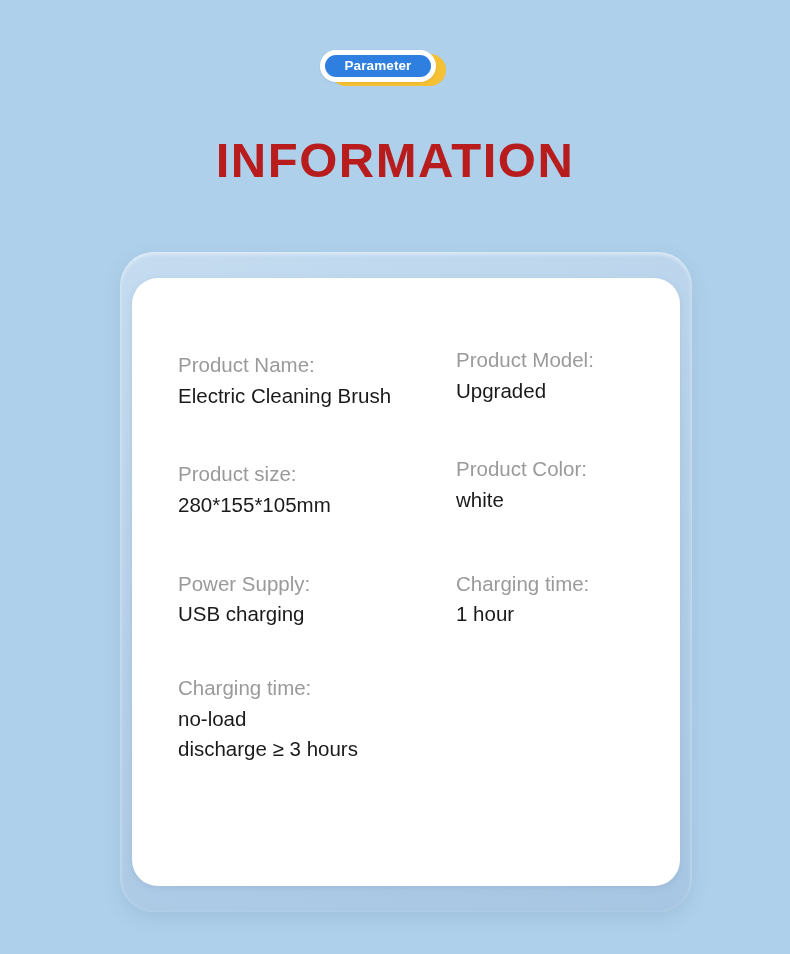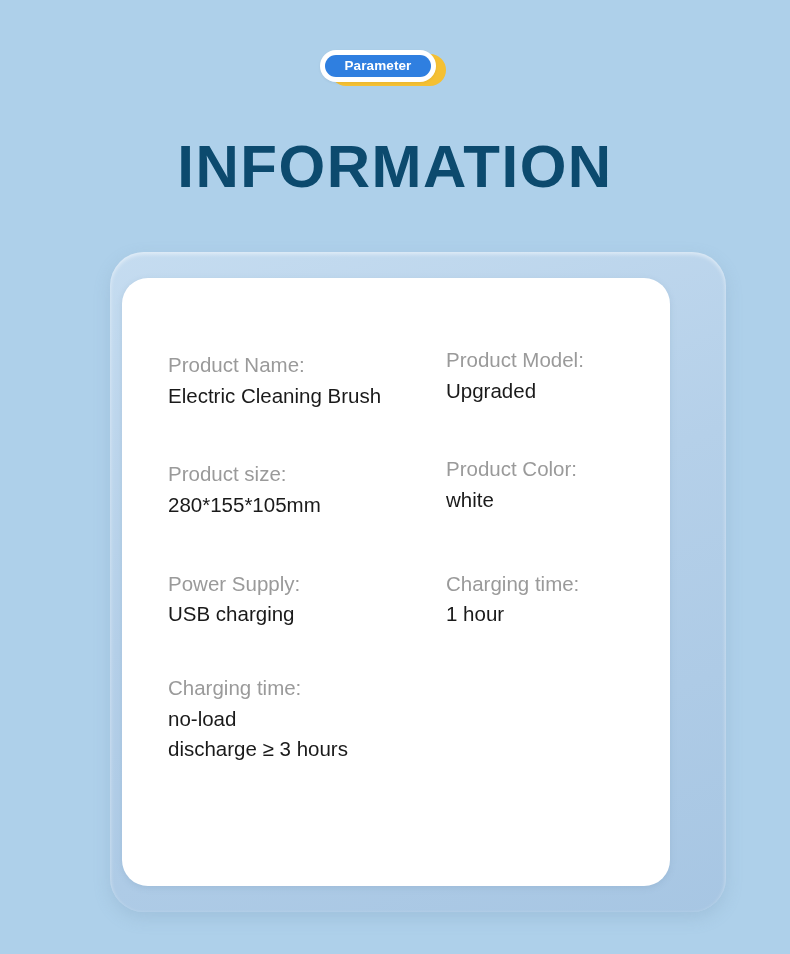--- a/index.html
+++ b/index.html
@@ -69,33 +69,33 @@
     line-height: 1;
   }
 
   
   .heading {
     position: absolute;
     top: 134px;
     left: 0;
     width: 790px;
     text-align: center;
-    font-size: 60px;
+    font-size: 49px;
     font-weight: 800;
     letter-spacing: 1.5px;
-    color: #0c4a6e;
+    color: #b91c1c;
     line-height: 1.1;
   }
 
   
   .card-outer {
     position: absolute;
-    left: 110px;
+    left: 120px;
     top: 252px;
-    width: 616px;
+    width: 572px;
     height: 660px;
     background: linear-gradient(160deg, #c5dcf0 0%, #b5d0e9 45%, #a7c6e3 100%);
     border-radius: 34px;
     box-shadow: 0 6px 16px rgba(120,150,180,0.25),
                 inset 0 2px 4px rgba(255,255,255,0.55);
   }
   .card-inner {
     position: absolute;
     left: 12px;
     top: 26px;

